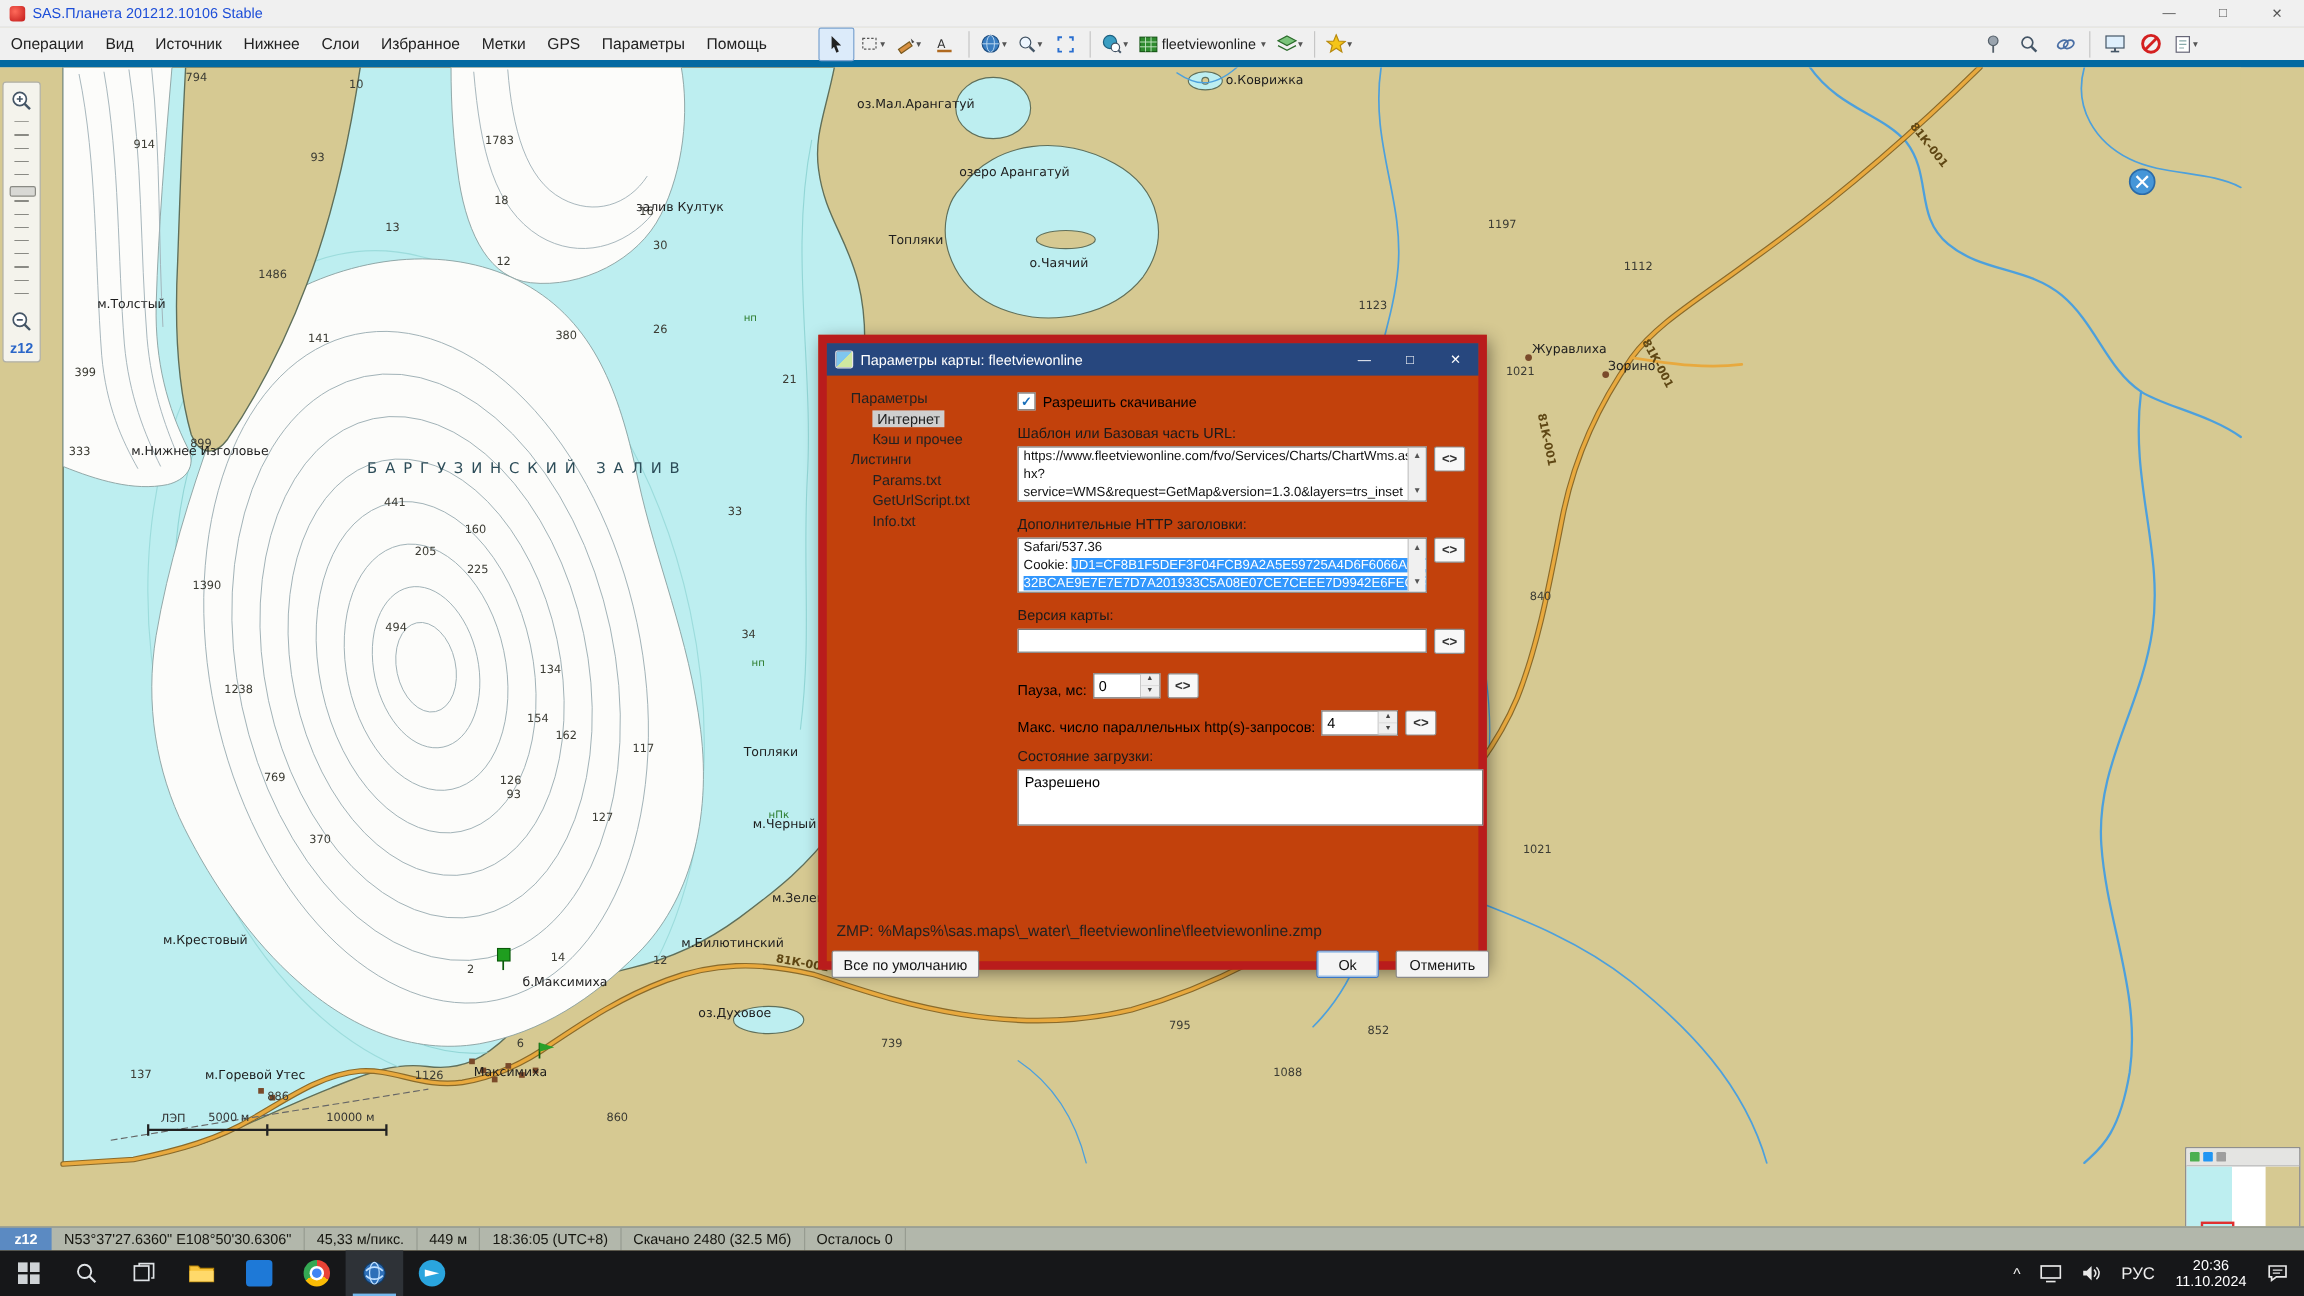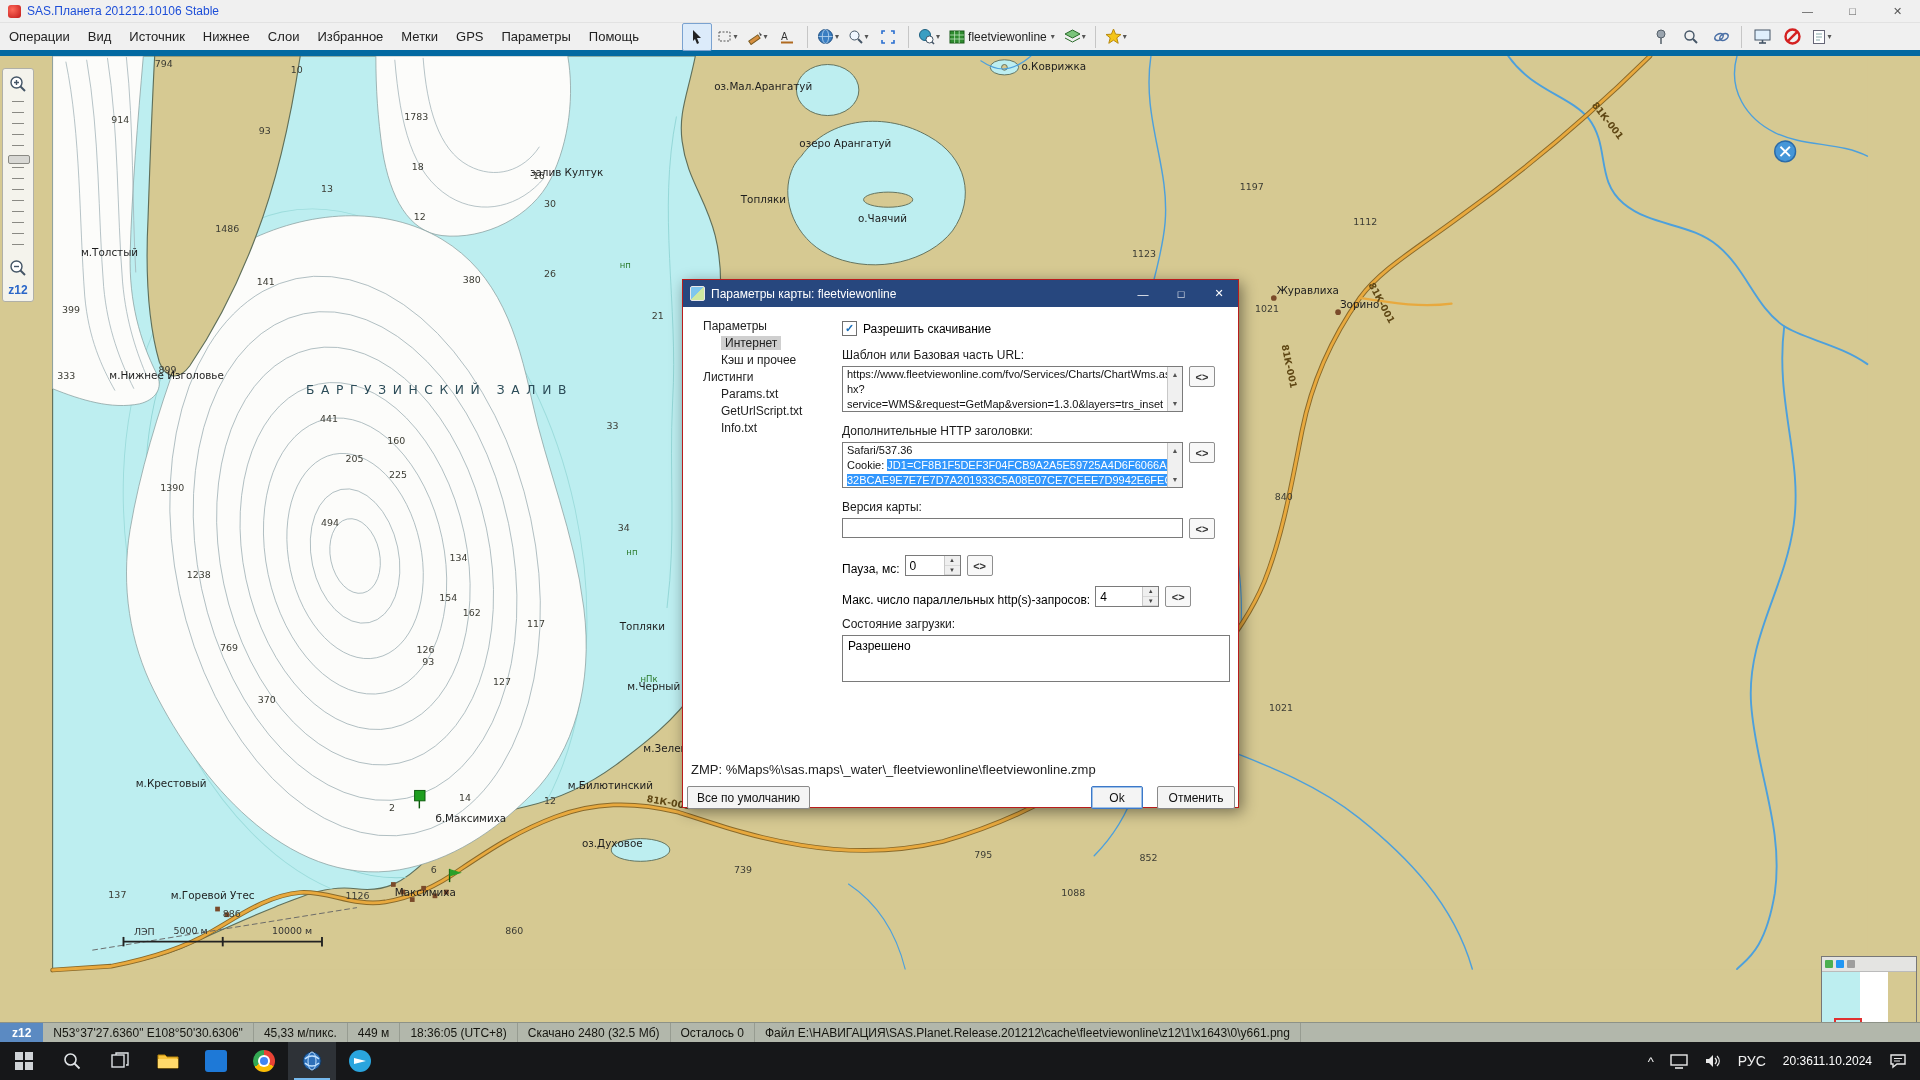--- a/index.html
+++ b/index.html
@@ -53,22 +53,22 @@
   #overview{position:absolute;left:1821px;top:900px;width:96px;height:122px;background:#fff;
             border:1px solid #777;box-sizing:border-box}
   #overview .ov-bar{height:14px;background:#e4e4e2;border-bottom:1px solid #bbb;
             display:flex;align-items:center;gap:3px;padding-left:3px}
   #overview .ov-ic{width:8px;height:8px;border-radius:1px}
   #overview .ov-map{position:relative;height:106px;overflow:hidden}
   #overview .ov-water{position:absolute;left:0;top:0;width:40%;height:100%;background:#bdeef0}
   #overview .ov-land{position:absolute;right:0;top:0;width:30%;height:100%;background:#d6c992}
   #overview .ov-view{position:absolute;left:12px;top:46px;width:24px;height:18px;border:2px solid #e03030}
   
-  #dialog{position:absolute;left:682px;top:223px;width:557px;height:529px;background:#ffffff;
-          border:1px solid #b91c1c;box-shadow:3px 4px 14px rgba(0,0,0,.45);box-sizing:border-box;z-index:20}
+  #dialog{position:absolute;left:682px;top:223px;width:557px;height:529px;background:#c2410c;
+          border:7px solid #b91c1c;box-shadow:3px 4px 14px rgba(0,0,0,.45);box-sizing:border-box;z-index:20}
   #dlg-title{height:27px;background:#27477e;display:flex;align-items:center;color:#fff}
   #dlg-icon{width:13px;height:13px;margin:0 6px 0 7px;background:linear-gradient(135deg,#7fc6ee 50%,#cfe8a0 50%);
             border:1px solid #e8e8e8;border-radius:2px}
   #dlg-title .t{font-size:12px;flex:1}
   .dlg-ctl{width:38px;height:100%;display:flex;align-items:center;justify-content:center;font-size:11px;color:#fff}
   #dlg-body{position:relative;height:502px}
   #dlg-tree{position:absolute;left:10px;top:10px;width:148px}
   .tree-row{height:17px;font-size:12px;color:#222;display:flex;align-items:center;white-space:nowrap}
   .tree-row.lvl0{padding-left:10px}
   .tree-row.lvl1{padding-left:28px}
@@ -115,21 +115,21 @@
   .sb-sec{padding:0 10px;display:flex;align-items:center;border-right:1px solid #979c91}
   
   #taskbar{position:absolute;top:1042px;left:0;width:1920px;height:38px;background:#161719;
            display:flex;align-items:stretch}
   .tk-item{width:48px;display:flex;align-items:center;justify-content:center;position:relative}
   .tk-item.active{background:#2e3237}
   .tk-item.active::after{content:"";position:absolute;left:6px;right:6px;bottom:0;height:2px;background:#76b9ed}
   #tray{margin-left:auto;display:flex;align-items:center;gap:2px;padding-right:6px}
   .tray-item{display:flex;align-items:center;justify-content:center;color:#eee;height:38px;padding:0 7px}
   #tray-lang{font-size:14px}
-  #tray-clock{display:flex;flex-direction:row;align-items:center;justify-content:center;
+  #tray-clock{display:flex;flex-direction:column;align-items:center;justify-content:center;
               font-size:12px;line-height:14px;color:#fff;padding:0 8px}
   .start-grid{display:grid;grid-template-columns:8px 8px;grid-template-rows:8px 8px;gap:2px}
   .start-grid div{background:#cfd3d6}
 </style>
 </head>
 <body>
 
 <div id="titlebar">
   <div id="app-icon"></div>
   <div id="win-title">SAS.Планета 201212.10106 Stable</div>
@@ -622,21 +622,20 @@
 
 <div id="statusbar">
   <div id="sb-zoom">z12</div>
   <div id="status-sections" style="display:flex">
       <div class="sb-sec">N53°37'27.6360" E108°50'30.6306"</div>
       <div class="sb-sec">45,33 м/пикс.</div>
       <div class="sb-sec">449 м</div>
       <div class="sb-sec">18:36:05 (UTC+8)</div>
       <div class="sb-sec">Скачано 2480 (32.5 Мб)</div>
       <div class="sb-sec">Осталось 0</div>
-      <div class="sb-sec">Файл E:\НАВИГАЦИЯ\SAS.Planet.Release.201212\cache\fleetviewonline\z12\1\x1643\0\y661.png</div>
     </div>
 </div>
 
 <div id="taskbar">
   <div class="tk-item">
     <div class="start-grid">
         <div></div>
         <div></div>
         <div></div>
         <div></div>

